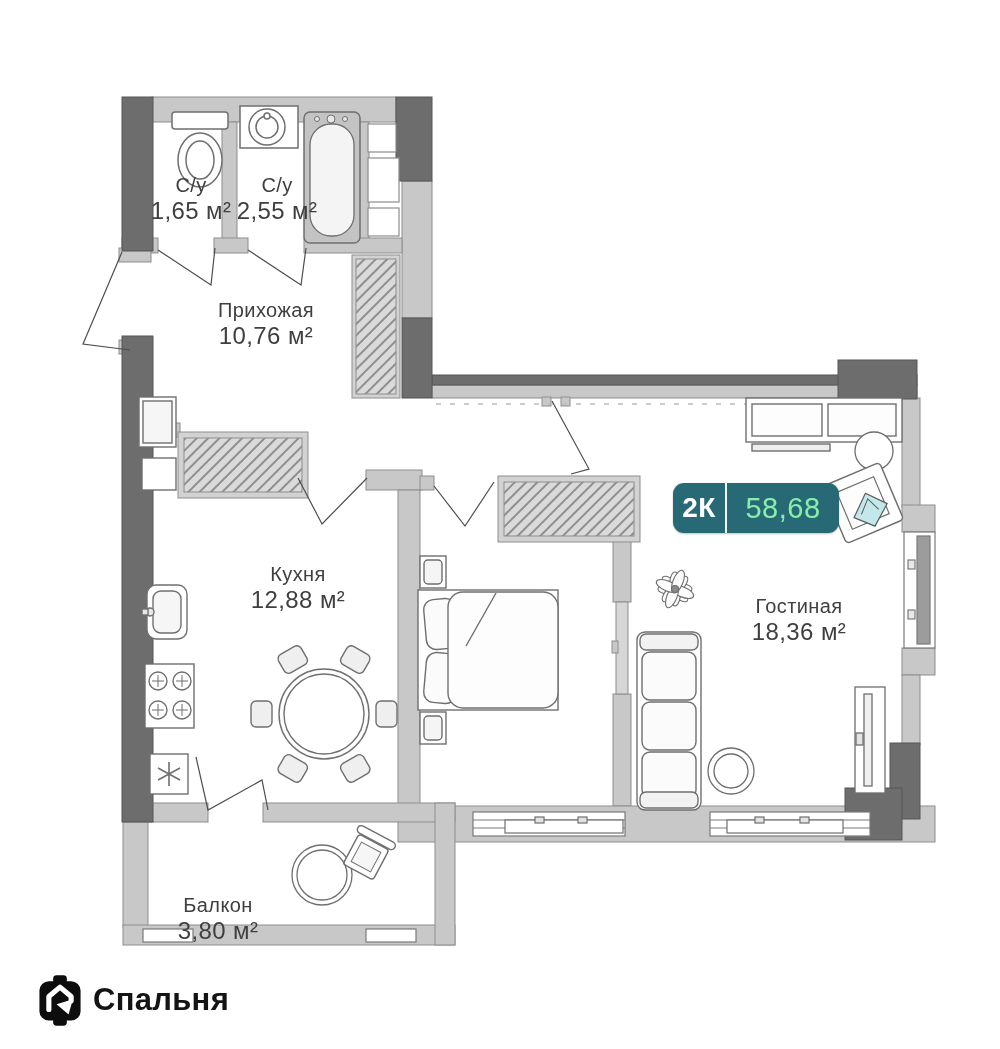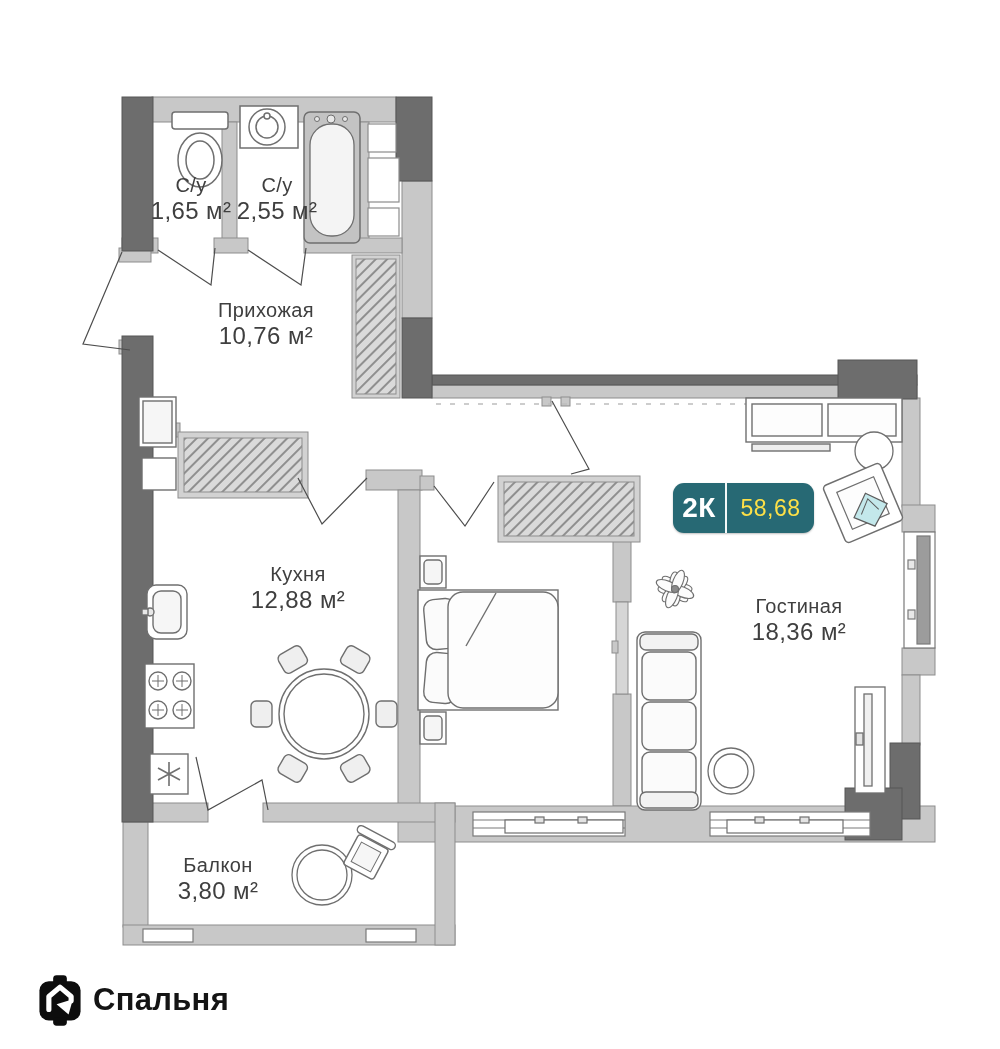--- a/index.html
+++ b/index.html
@@ -3,25 +3,25 @@
 <meta charset="utf-8">
 <style>
   html,body{margin:0;padding:0;background:#ffffff;}
   .canvas{position:relative;width:1000px;height:1049px;background:#ffffff;overflow:hidden;
           font-family:"Liberation Sans",sans-serif;}
   .plan-svg{position:absolute;left:0;top:0;}
   .room-label{position:absolute;transform:translate(-50%,-50%);text-align:center;
               color:#3f3f3f;white-space:nowrap;line-height:1.16;letter-spacing:.4px;}
   .room-label .rname{display:block;font-size:20px;font-weight:400;}
   .room-label .rarea{display:block;font-size:24px;font-weight:400;}
-  .badge{position:absolute;left:673px;top:483px;width:141px;height:50px;border-radius:11px;
+  .badge{position:absolute;left:673px;top:483px;width:166px;height:50px;border-radius:11px;
          display:flex;align-items:center;color:#ffffff;box-shadow:0 1px 2px rgba(0,0,0,.25);}
   .badge .btype{flex:0 0 52px;text-align:center;font-size:28px;font-weight:800;letter-spacing:.5px;}
   .badge .bdiv{width:2px;align-self:stretch;background:#f2f8f8;}
-  .badge .barea{flex:1;text-align:center;font-size:23px;font-weight:500;color:#fde047;letter-spacing:.5px;}
+  .badge .barea{flex:1;text-align:center;font-size:29px;font-weight:500;color:#86efac;letter-spacing:.5px;}
   .logo{position:absolute;left:36px;top:971px;display:flex;align-items:center;gap:9px;}
   .logo .ltext{font-size:31px;font-weight:800;color:#141414;letter-spacing:.3px;}
 </style>
 </head>
 <body>
 
 <div class="canvas">
 
   <svg class="plan-svg" width="1000" height="1049" viewBox="0 0 1000 1049">
     <defs>
@@ -282,21 +282,21 @@
     <span class="rarea">10,76 м²</span>
   </div>
   <div class="room-label" style="left:298px;top:589px;">
     <span class="rname">Кухня</span>
     <span class="rarea">12,88 м²</span>
   </div>
   <div class="room-label" style="left:799px;top:621px;">
     <span class="rname">Гостиная</span>
     <span class="rarea">18,36 м²</span>
   </div>
-  <div class="room-label" style="left:218px;top:880px;">
+  <div class="room-label" style="left:218px;top:920px;">
     <span class="rname">Балкон</span>
     <span class="rarea">3,80 м²</span>
   </div>
 
   <div class="badge" style="background: rgb(39, 105, 116);">
     <span class="btype">2К</span>
     <span class="bdiv" style="background: rgb(242, 248, 248);"></span>
     <span class="barea">58,68</span>
   </div>
 

